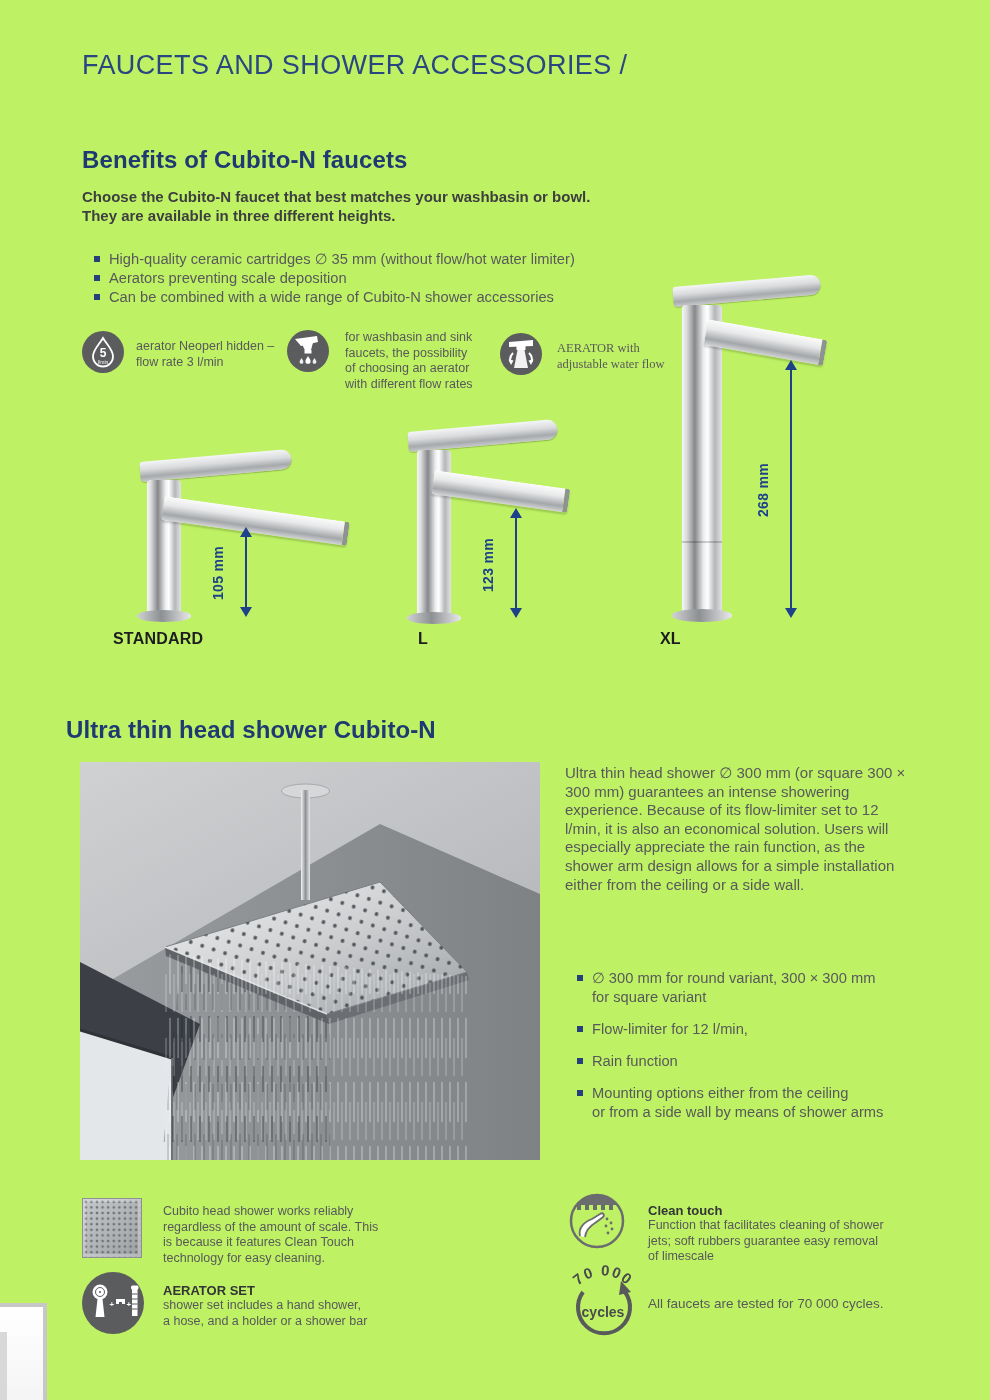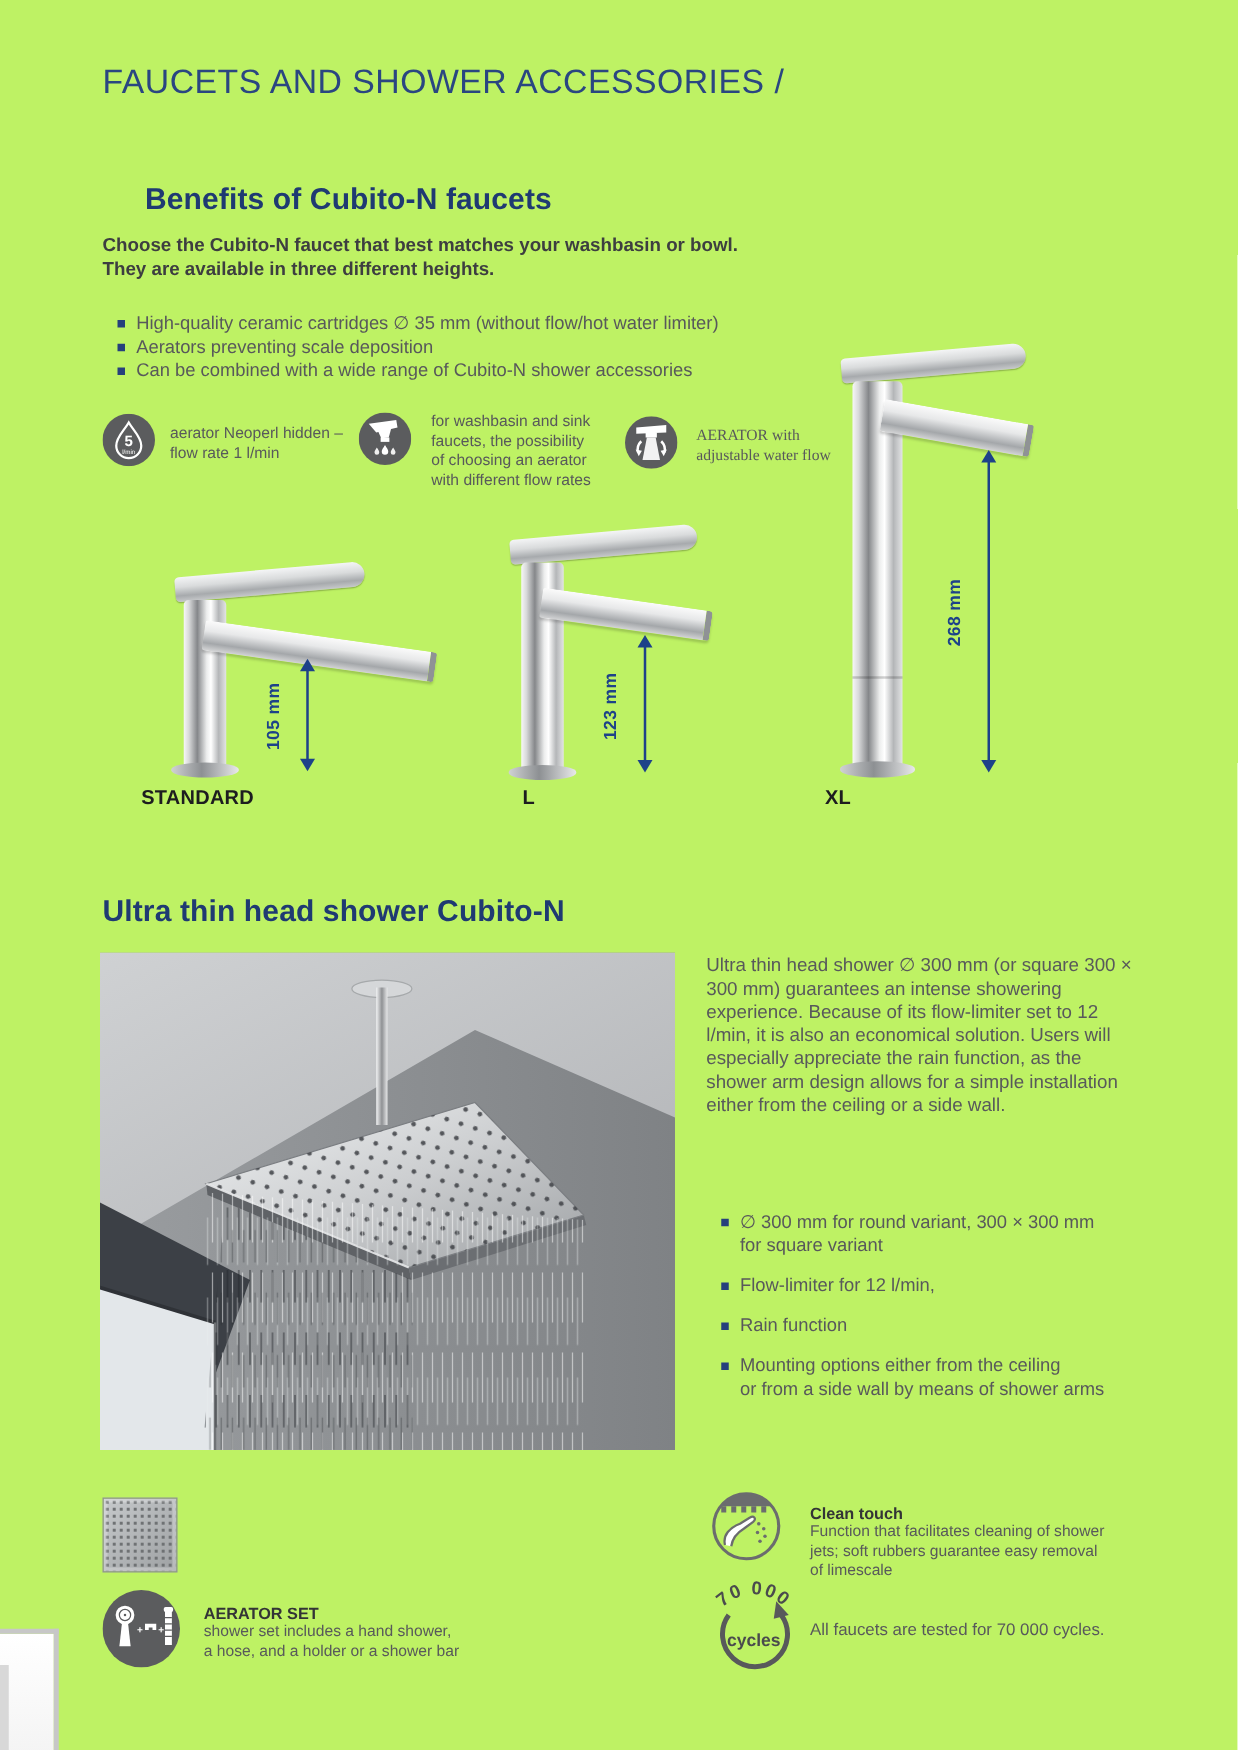--- a/index.html
+++ b/index.html
@@ -14,22 +14,22 @@
 
   
   .page-title{
     left:82px;top:50px;
     font-size:27px;font-weight:500;letter-spacing:.4px;
     color:#2a4681;
   }
   .h2{
     font-size:24px;font-weight:bold;color:#1f3a72;letter-spacing:.1px;
   }
-  .benefits-heading{left:82px;top:146px;margin-left:34px;}
-  .shower-heading{left:82px;top:716px;}
+  .benefits-heading{left:82px;top:146px;}
+  .shower-heading{left:66px;top:716px;}
   .intro{
     left:82px;top:187px;
     font-size:15px;font-weight:bold;color:#3d3e40;line-height:19px;
   }
 
   ul.sq{list-style:none;margin:12px;padding:0;}
   ul.sq li{
     position:relative;padding-left:15px;
     font-size:14.7px;color:#58595b;line-height:19px;
     white-space:pre-line;
@@ -148,21 +148,21 @@
 
   <div class="abs" style="left:82px;top:331px;width:42px;height:42px;">
     <svg width="42" height="42" viewBox="0 0 42 42">
       <circle cx="21" cy="21" r="21" fill="#5b5c5e"></circle>
       <path d="M21 7 C25 14 31 18.5 31 25.5 A10 10 0 1 1 11 25.5 C11 18.5 17 14 21 7 Z" fill="none" stroke="#ffffff" stroke-width="1.8"></path>
       <text x="21" y="26" fill="#ffffff" font-size="12" font-weight="bold" text-anchor="middle">5</text>
       <text x="21" y="32.5" fill="#ffffff" font-size="5" text-anchor="middle">l/min</text>
     </svg>
   </div>
   <div class="abs cap" style="left:136px;top:339px;width:140px;">aerator Neoperl hidden –
-flow rate 1 l/min</div>
+flow rate 3 l/min</div>
 
   <div class="abs" style="left:287px;top:330px;width:42px;height:42px;">
     <svg width="42" height="42" viewBox="0 0 42 42">
       <circle cx="21" cy="21" r="21" fill="#5b5c5e"></circle>
       <polygon points="8,9 30,6 31,12 14,16" fill="#ffffff"></polygon>
       <polygon points="15,14 26,12.5 24,20 18,20.5" fill="#ffffff"></polygon>
       <rect x="17.5" y="20" width="7" height="3.5" fill="#ffffff"></rect>
       <path d="M21 26 c1.6 2.6 2.6 3.8 2.6 5.2 a2.6 2.6 0 1 1 -5.2 0 c0 -1.4 1 -2.6 2.6 -5.2z" fill="#ffffff"></path>
       <path d="M14.5 28 c1.1 1.9 1.9 2.8 1.9 3.9 a1.9 1.9 0 1 1 -3.8 0 c0 -1.1 .8 -2 1.9 -3.9z" fill="#ffffff" opacity=".9"></path>
       <path d="M27.5 28 c1.1 1.9 1.9 2.8 1.9 3.9 a1.9 1.9 0 1 1 -3.8 0 c0 -1.1 .8 -2 1.9 -3.9z" fill="#ffffff" opacity=".9"></path>
@@ -283,20 +283,24 @@
   <ul class="abs sq shower-bullets">
     <li>∅ 300 mm for round variant, 300 × 300 mm
 for square variant</li>
     <li>Flow-limiter for 12 l/min,</li>
     <li>Rain function</li>
     <li>Mounting options either from the ceiling
 or from a side wall by means of shower arms</li>
   </ul>
 
   <div class="abs head-shower-thumb"></div>
+  <div class="abs note" style="left:163px;top:1204px;width:230px;">Cubito head shower works reliably
+regardless of the amount of scale. This
+is because it features Clean Touch
+technology for easy cleaning.</div>
 
   <div class="abs" style="left:82px;top:1272px;width:62px;height:62px;">
     <svg width="62" height="62" viewBox="0 0 62 62">
       <circle cx="31" cy="31" r="31" fill="#5b5c5e"></circle>
       <circle cx="18" cy="20" r="7.5" fill="#ffffff"></circle>
       <circle cx="18" cy="20" r="4.5" fill="none" stroke="#5b5c5e" stroke-width="1"></circle>
       <circle cx="18" cy="20" r="1" fill="#5b5c5e"></circle>
       <polygon points="15.5,27 20.5,27 22.5,45 13.5,45" fill="#ffffff"></polygon>
       <text x="27.5" y="34.5" fill="#ffffff" font-size="8" font-weight="bold">+</text>
       <path d="M34 27 h9 v5 h-3 v-2 h-3 v2 h-3 z" fill="#ffffff"></path>

